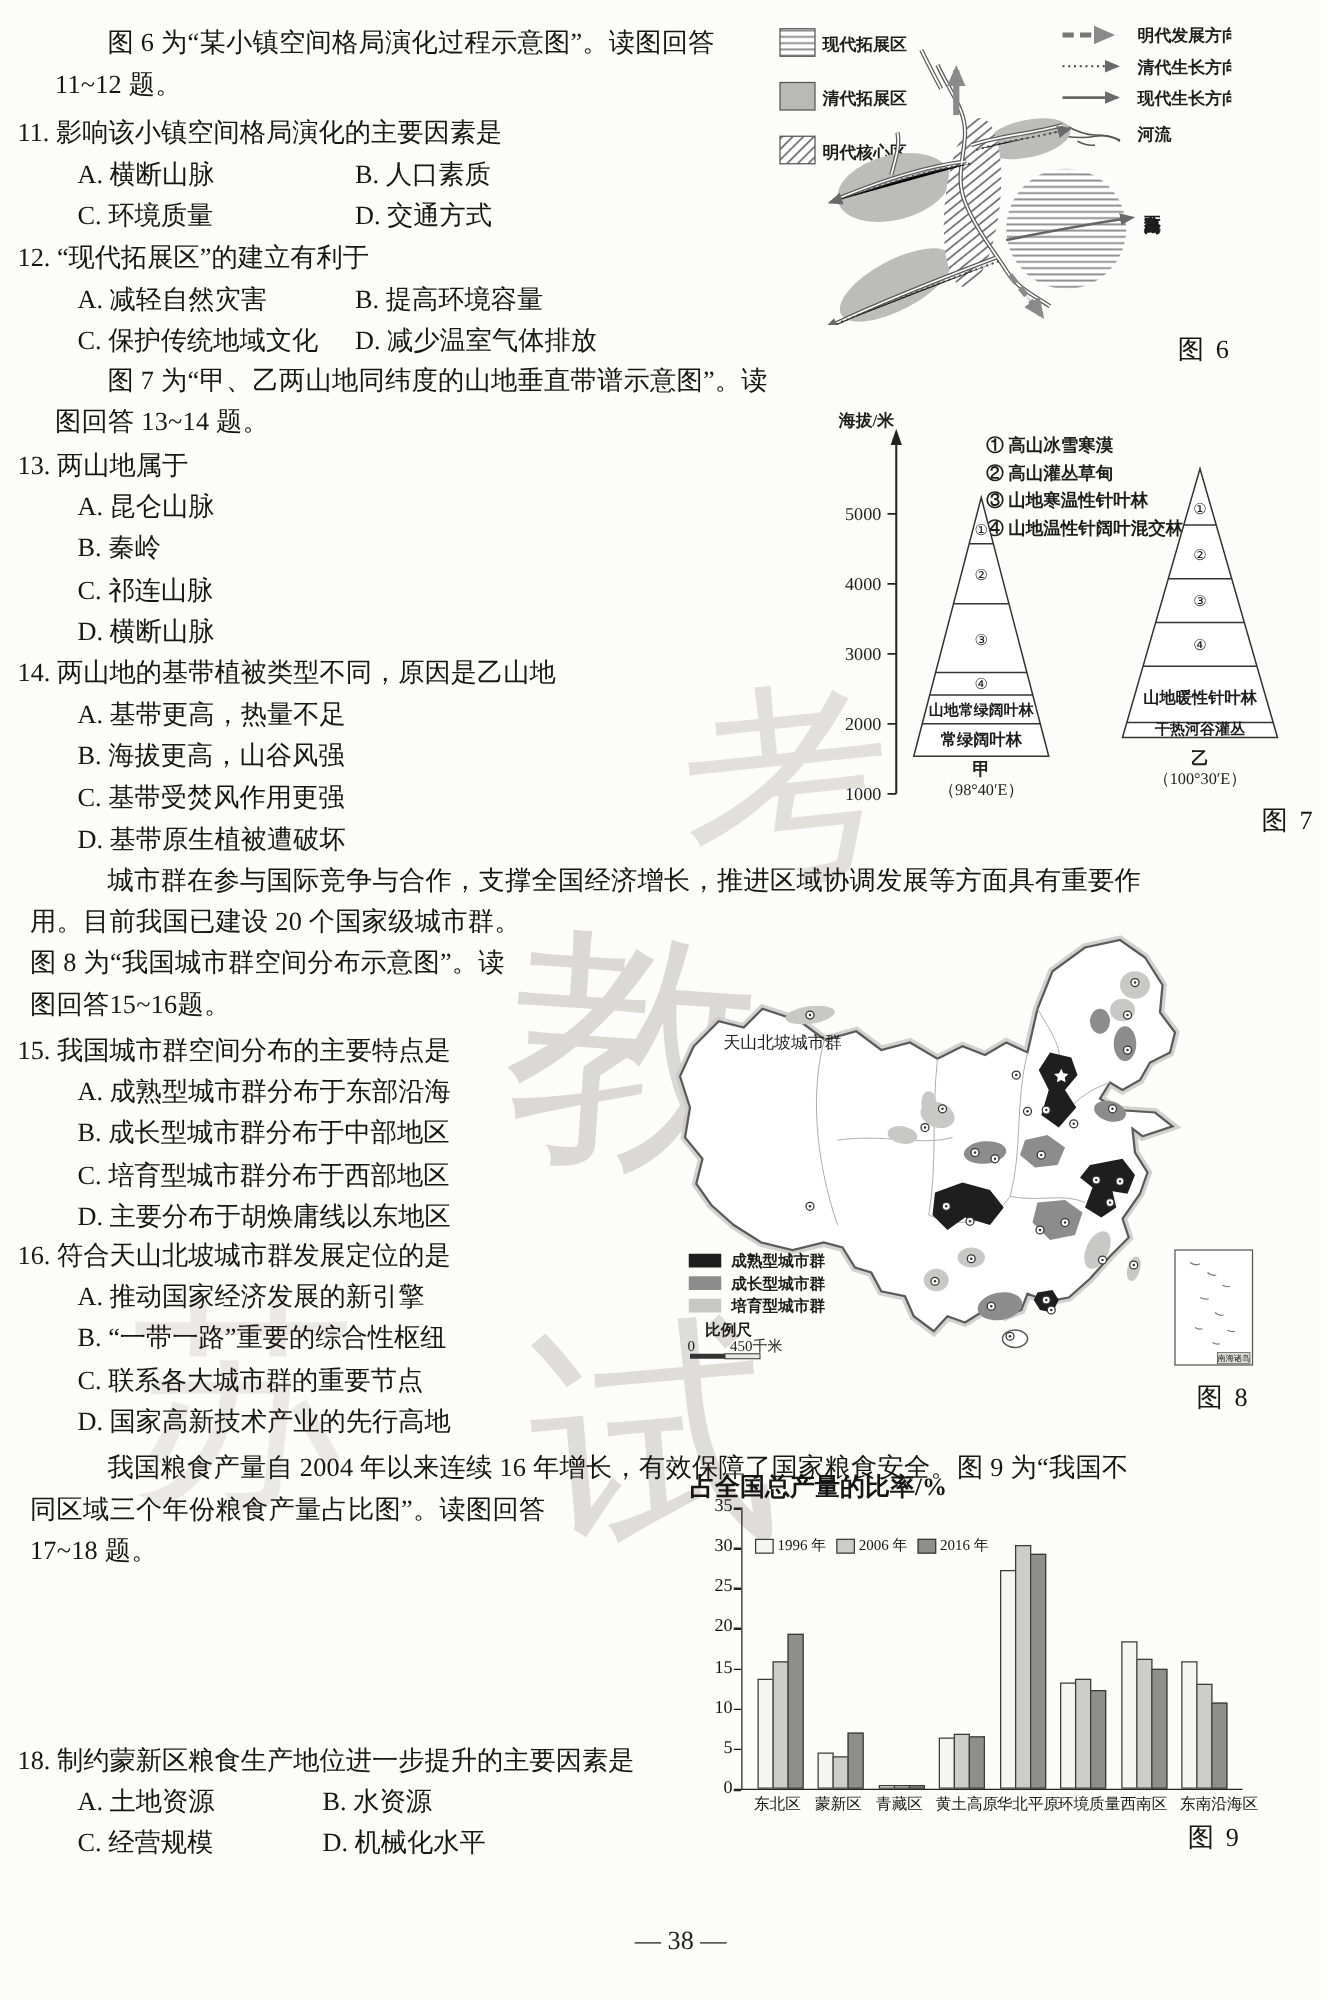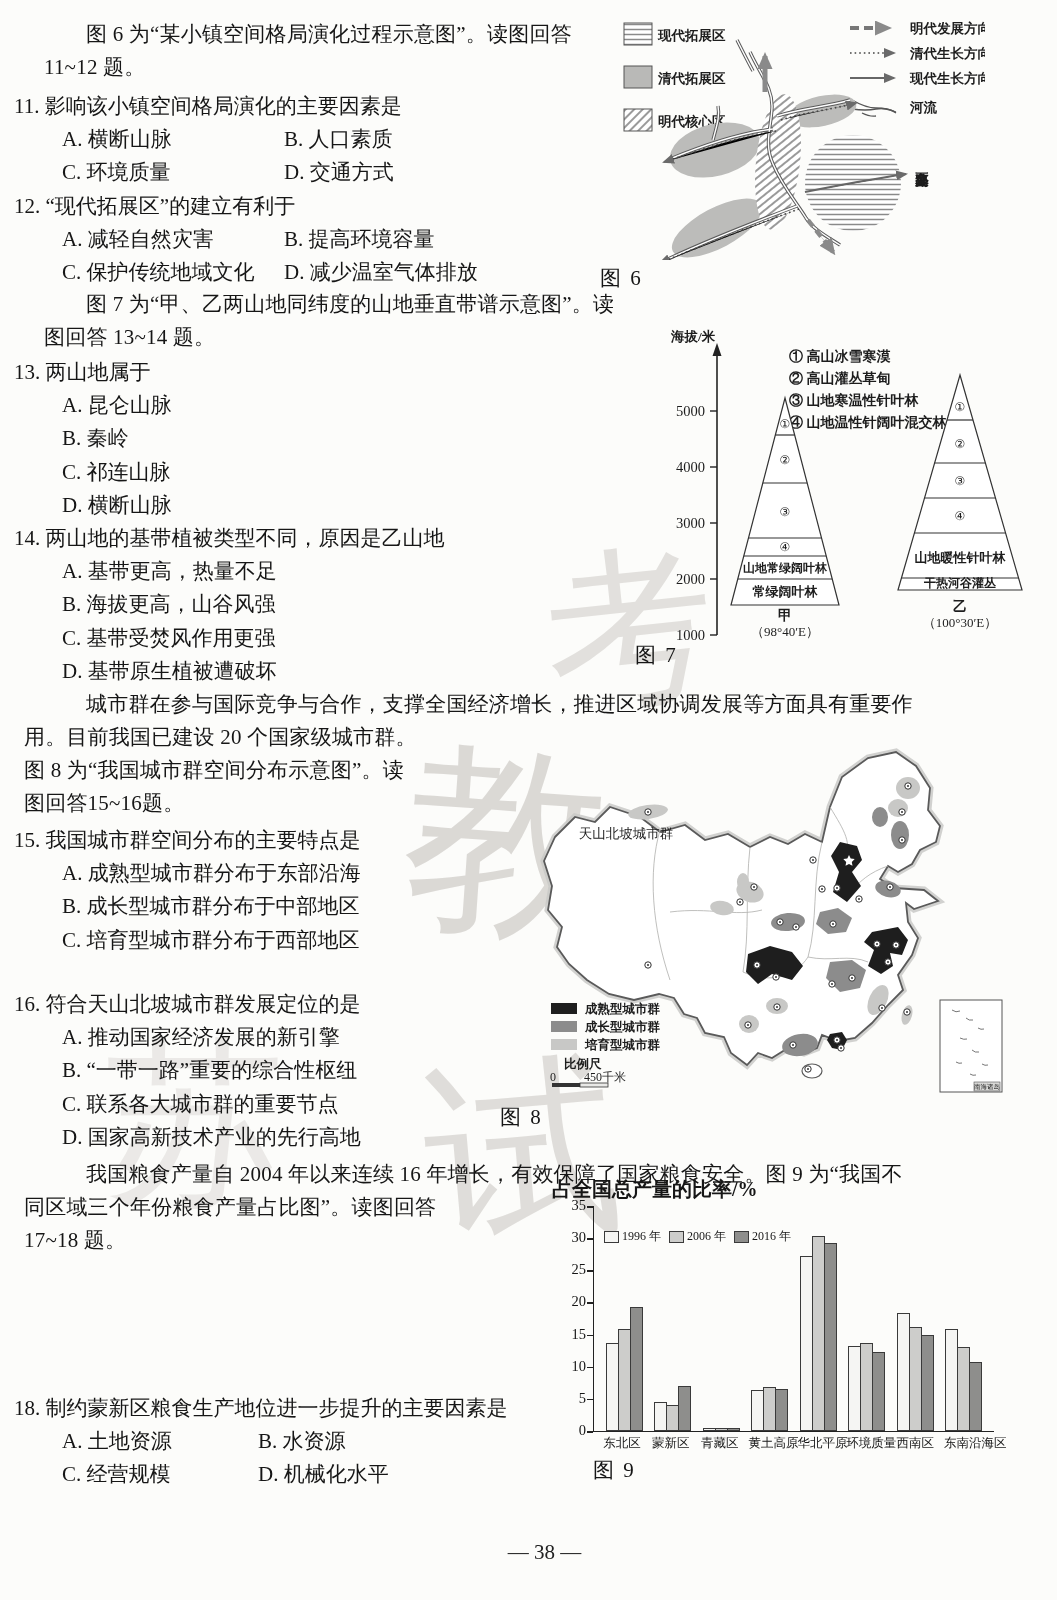--- a/index.html
+++ b/index.html
@@ -8,21 +8,21 @@
         font-family:"Liberation Serif","DejaVu Serif",serif;color:#161616;}
   .abs{position:absolute;}
   .para{font-size:21px;line-height:1.58;text-indent:2em;letter-spacing:.2px;margin-left:20px;}
   .line{font-size:21px;line-height:1.58;letter-spacing:.2px;}
   .qblock{font-size:21px;line-height:1.58;}
   .qstem{padding-left:48px;text-indent:-48px;}
   .opts-stack div{margin-left:48px;}
   .opts-grid{margin-left:48px;display:grid;}
   .g222{grid-template-columns:222px auto;}
   .g196{grid-template-columns:196px auto;}
-  .figcap{font-size:21px;text-align:left;letter-spacing:2px;}
+  .figcap{font-size:21px;text-align:right;letter-spacing:2px;}
   .footer{font-size:21px;text-align:center;color:#222;}
   svg text{font-family:"Liberation Serif","DejaVu Serif",serif;fill:#1d1d1d;}
   .wm{position:absolute;color:#7d746c;font-family:"Liberation Serif",serif;pointer-events:none;line-height:1;}
   
   #fig9{width:492px;height:312px;position:relative;font-family:"Liberation Serif",serif;}
   #fig9 .title{position:absolute;left:4px;top:0;font-size:20px;font-weight:bold;}
   #fig9 .plot{position:absolute;left:45px;top:30px;width:400px;height:225px;
               border-left:1.6px solid #222;border-bottom:1.6px solid #222;
               display:flex;align-items:flex-end;justify-content:space-evenly;}
   #fig9 .group{display:flex;align-items:flex-end;}
@@ -98,20 +98,21 @@
     <div class="line">图 8 为“我国城市群空间分布示意图”。读</div>
     <div class="line">图回答15~16题。</div>
   </div>
 
   <div class="abs qblock" style="left:14px;top:824px;width:545px;">
     <div class="qstem">15. 我国城市群空间分布的主要特点是</div>
     <div class="opts-stack">
       <div>A. 成熟型城市群分布于东部沿海</div>
       <div>B. 成长型城市群分布于中部地区</div>
       <div>C. 培育型城市群分布于西部地区</div>
+      <div>D. 主要分布于胡焕庸线以东地区</div>
     </div>
   </div>
 
   <div class="abs qblock" style="left:14px;top:988px;width:545px;">
     <div class="qstem">16. 符合天山北坡城市群发展定位的是</div>
     <div class="opts-stack">
       <div>A. 推动国家经济发展的新引擎</div>
       <div>B. “一带一路”重要的综合性枢纽</div>
       <div>C. 联系各大城市群的重要节点</div>
       <div>D. 国家高新技术产业的先行高地</div>

